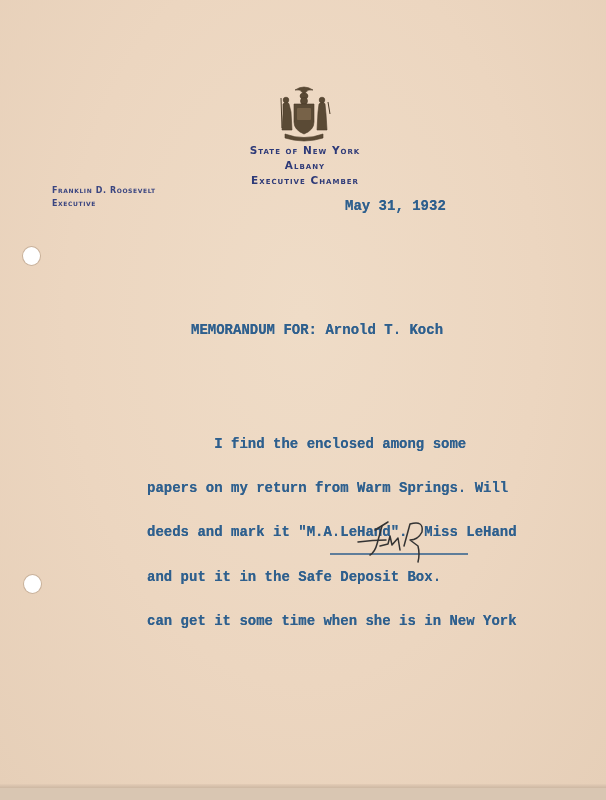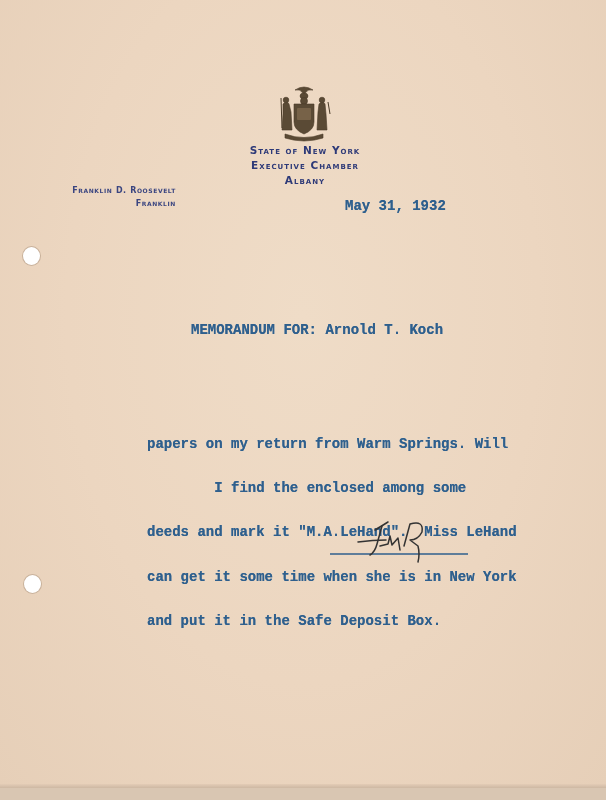--- a/index.html
+++ b/index.html
@@ -53,21 +53,21 @@
       letter-spacing: 1px;
       line-height: 15px;
       font-variant: small-caps;
     }
     .letterhead div { font-variant: small-caps; }
     .governor {
       position: absolute;
       left: 52px;
       top: 184px;
       width: 124px;
-      text-align: right;
+      text-align: left;
       color: #3a4580;
       font-family: "DejaVu Sans", sans-serif;
       font-weight: bold;
       font-size: 8px;
       letter-spacing: 0.6px;
       line-height: 13px;
       font-variant: small-caps;
     }
     .typed {
       font-family: "Liberation Mono", "DejaVu Sans Mono", monospace;
@@ -139,39 +139,39 @@
 
       <path d="M12 50 Q31 57 50 50 L50 54 Q31 60 12 54 Z"></path>
     </g>
     <g fill="#8a7355" opacity="0.6">
       <rect x="24" y="24" width="14" height="12" rx="1"></rect>
     </g>
   </svg>
 
   <div class="letterhead">
     <div>State of New York</div>
+    <div>Albany</div>
     <div>Executive Chamber</div>
-    <div>Albany</div>
   </div>
 
   <div class="governor">
     <div>Franklin D. Roosevelt</div>
-    <div>Franklin</div>
+    <div>Executive</div>
   </div>
 
   <div class="typed date">May 31, 1932</div>
 
   <div class="typed memo-line"><span>MEMORANDUM FOR:</span> <span>Arnold T. Koch</span></div>
 
   <div class="typed body-text">
+    <div>        I find the enclosed among some</div>
     <div>papers on my return from Warm Springs. Will</div>
-    <div>        I find the enclosed among some</div>
     <div>deeds and mark it "M.A.LeHand".  Miss LeHand</div>
+    <div>and put it in the Safe Deposit Box.</div>
     <div>can get it some time when she is in New York</div>
-    <div>and put it in the Safe Deposit Box.</div>
   </div>
 
   <svg class="signature" viewBox="0 0 145 50">
 
     <line x1="2" y1="36" x2="140" y2="36" stroke="#2f5f8c" stroke-width="1.6"></line>
 
     <g fill="none" stroke="#333" stroke-width="1.5" stroke-linecap="round" stroke-linejoin="round">
       <path d="M47 12 Q52 9 60 4"></path>
       <path d="M54 8 L49 26 Q47 34 42 37"></path>
       <path d="M30 24 Q45 22 58 22"></path>

